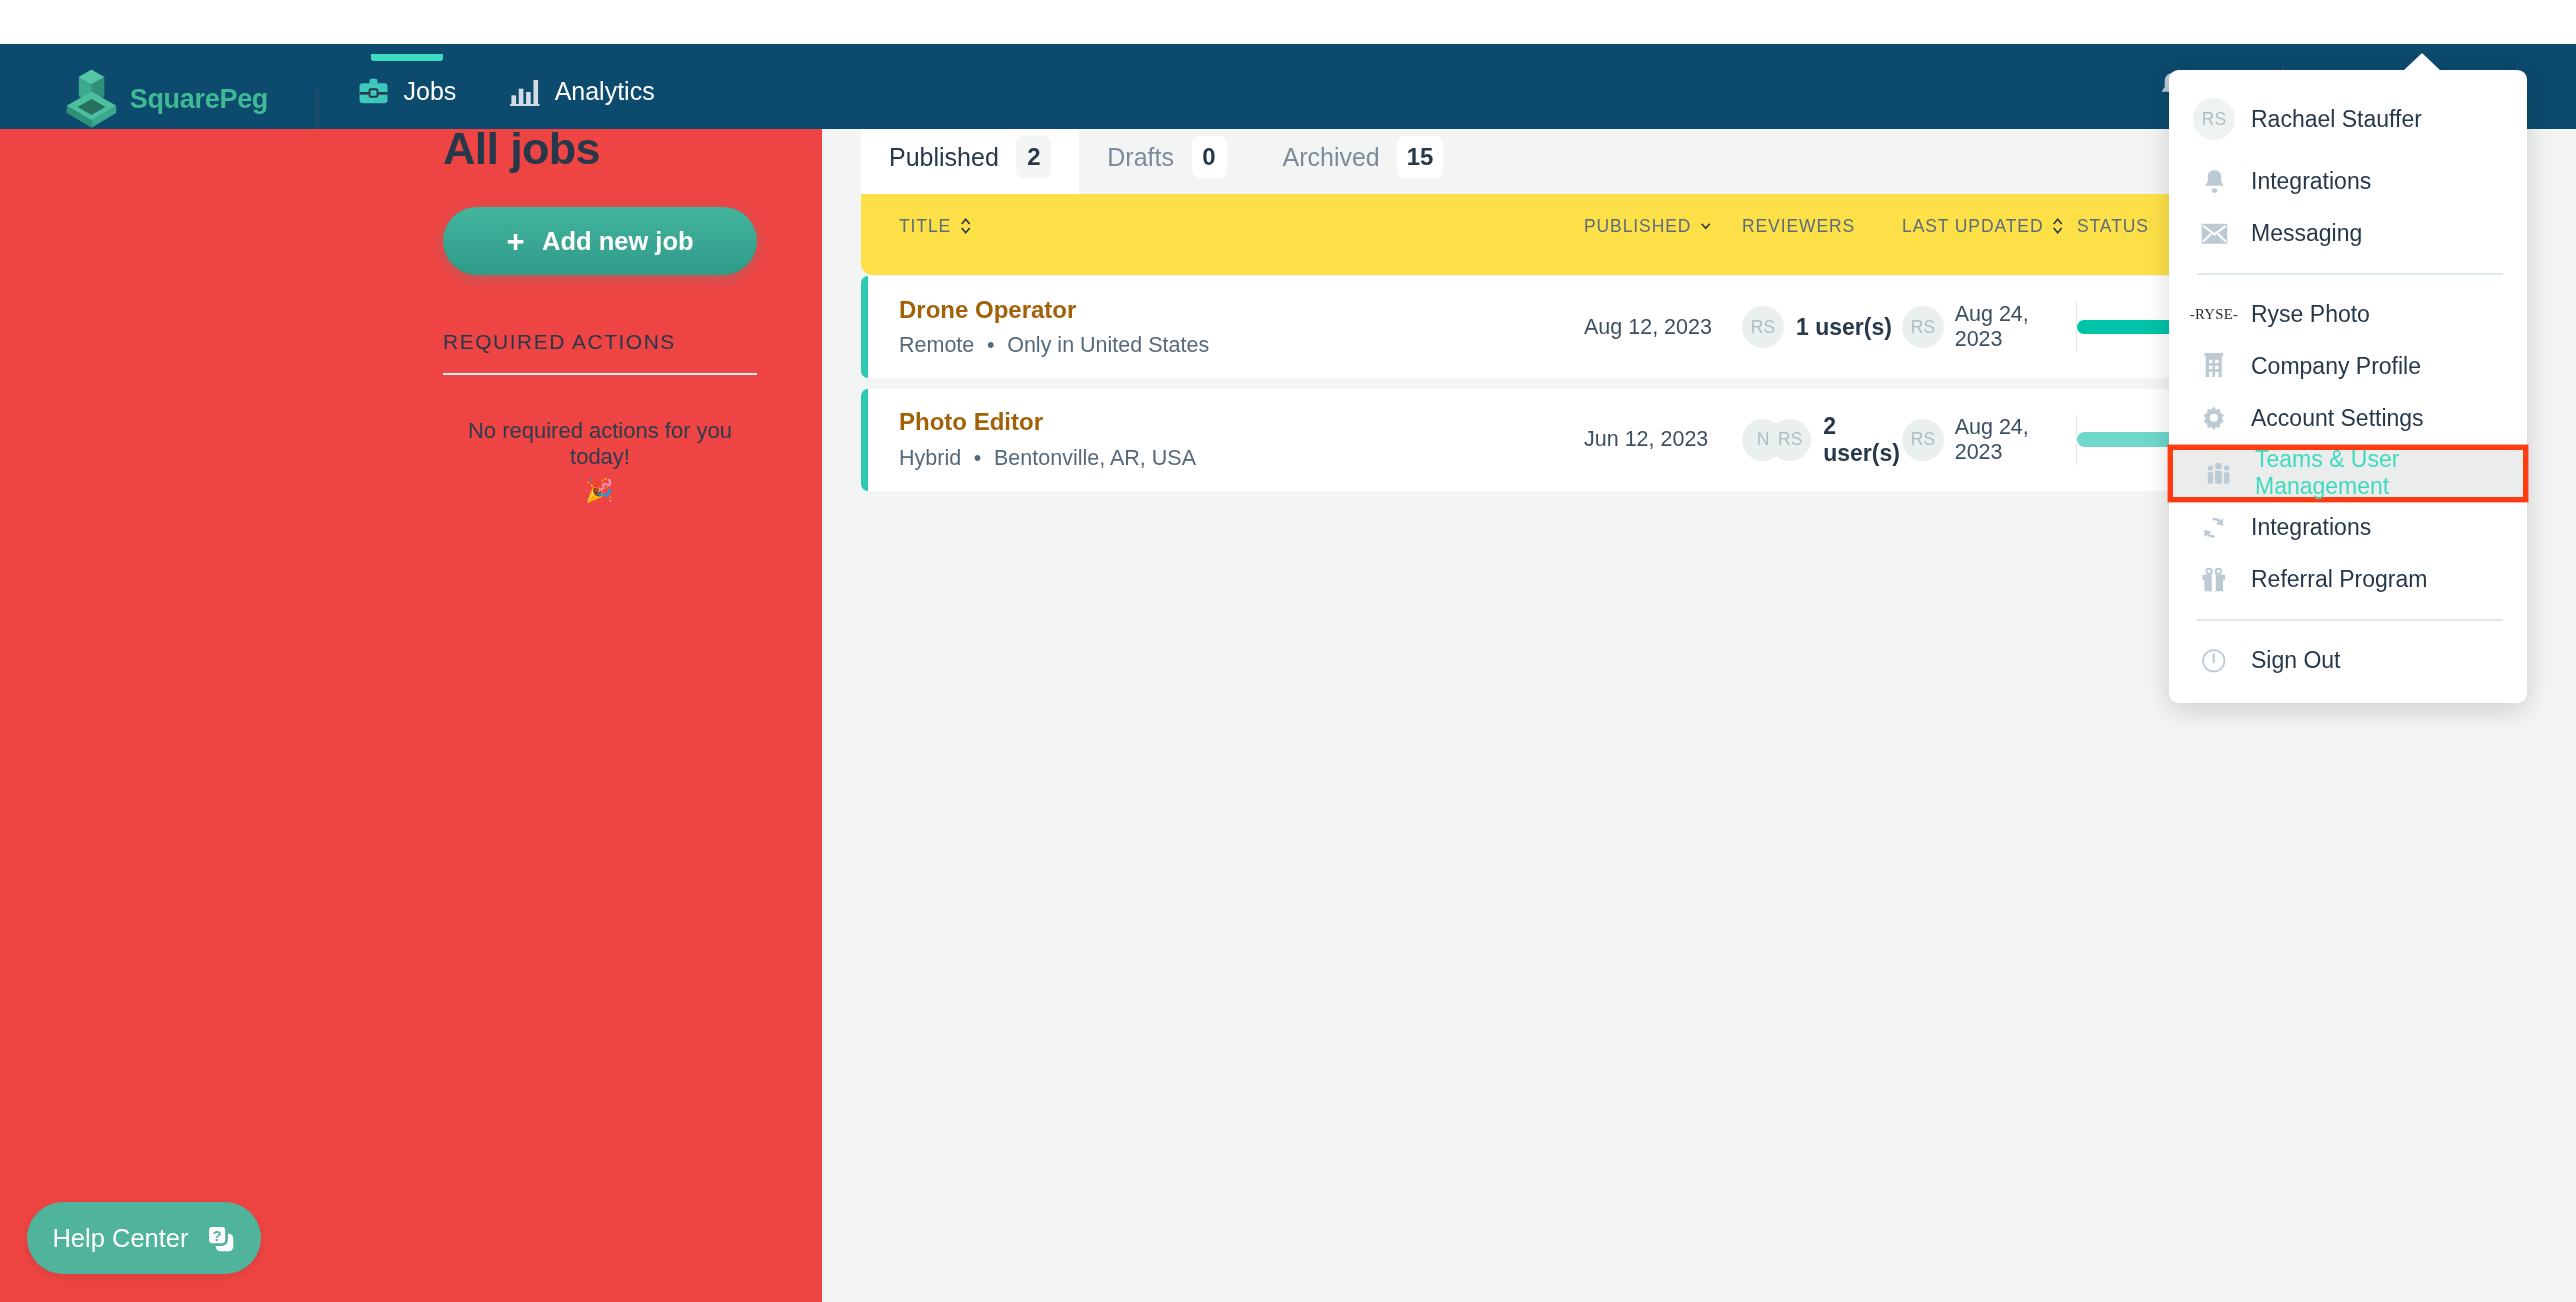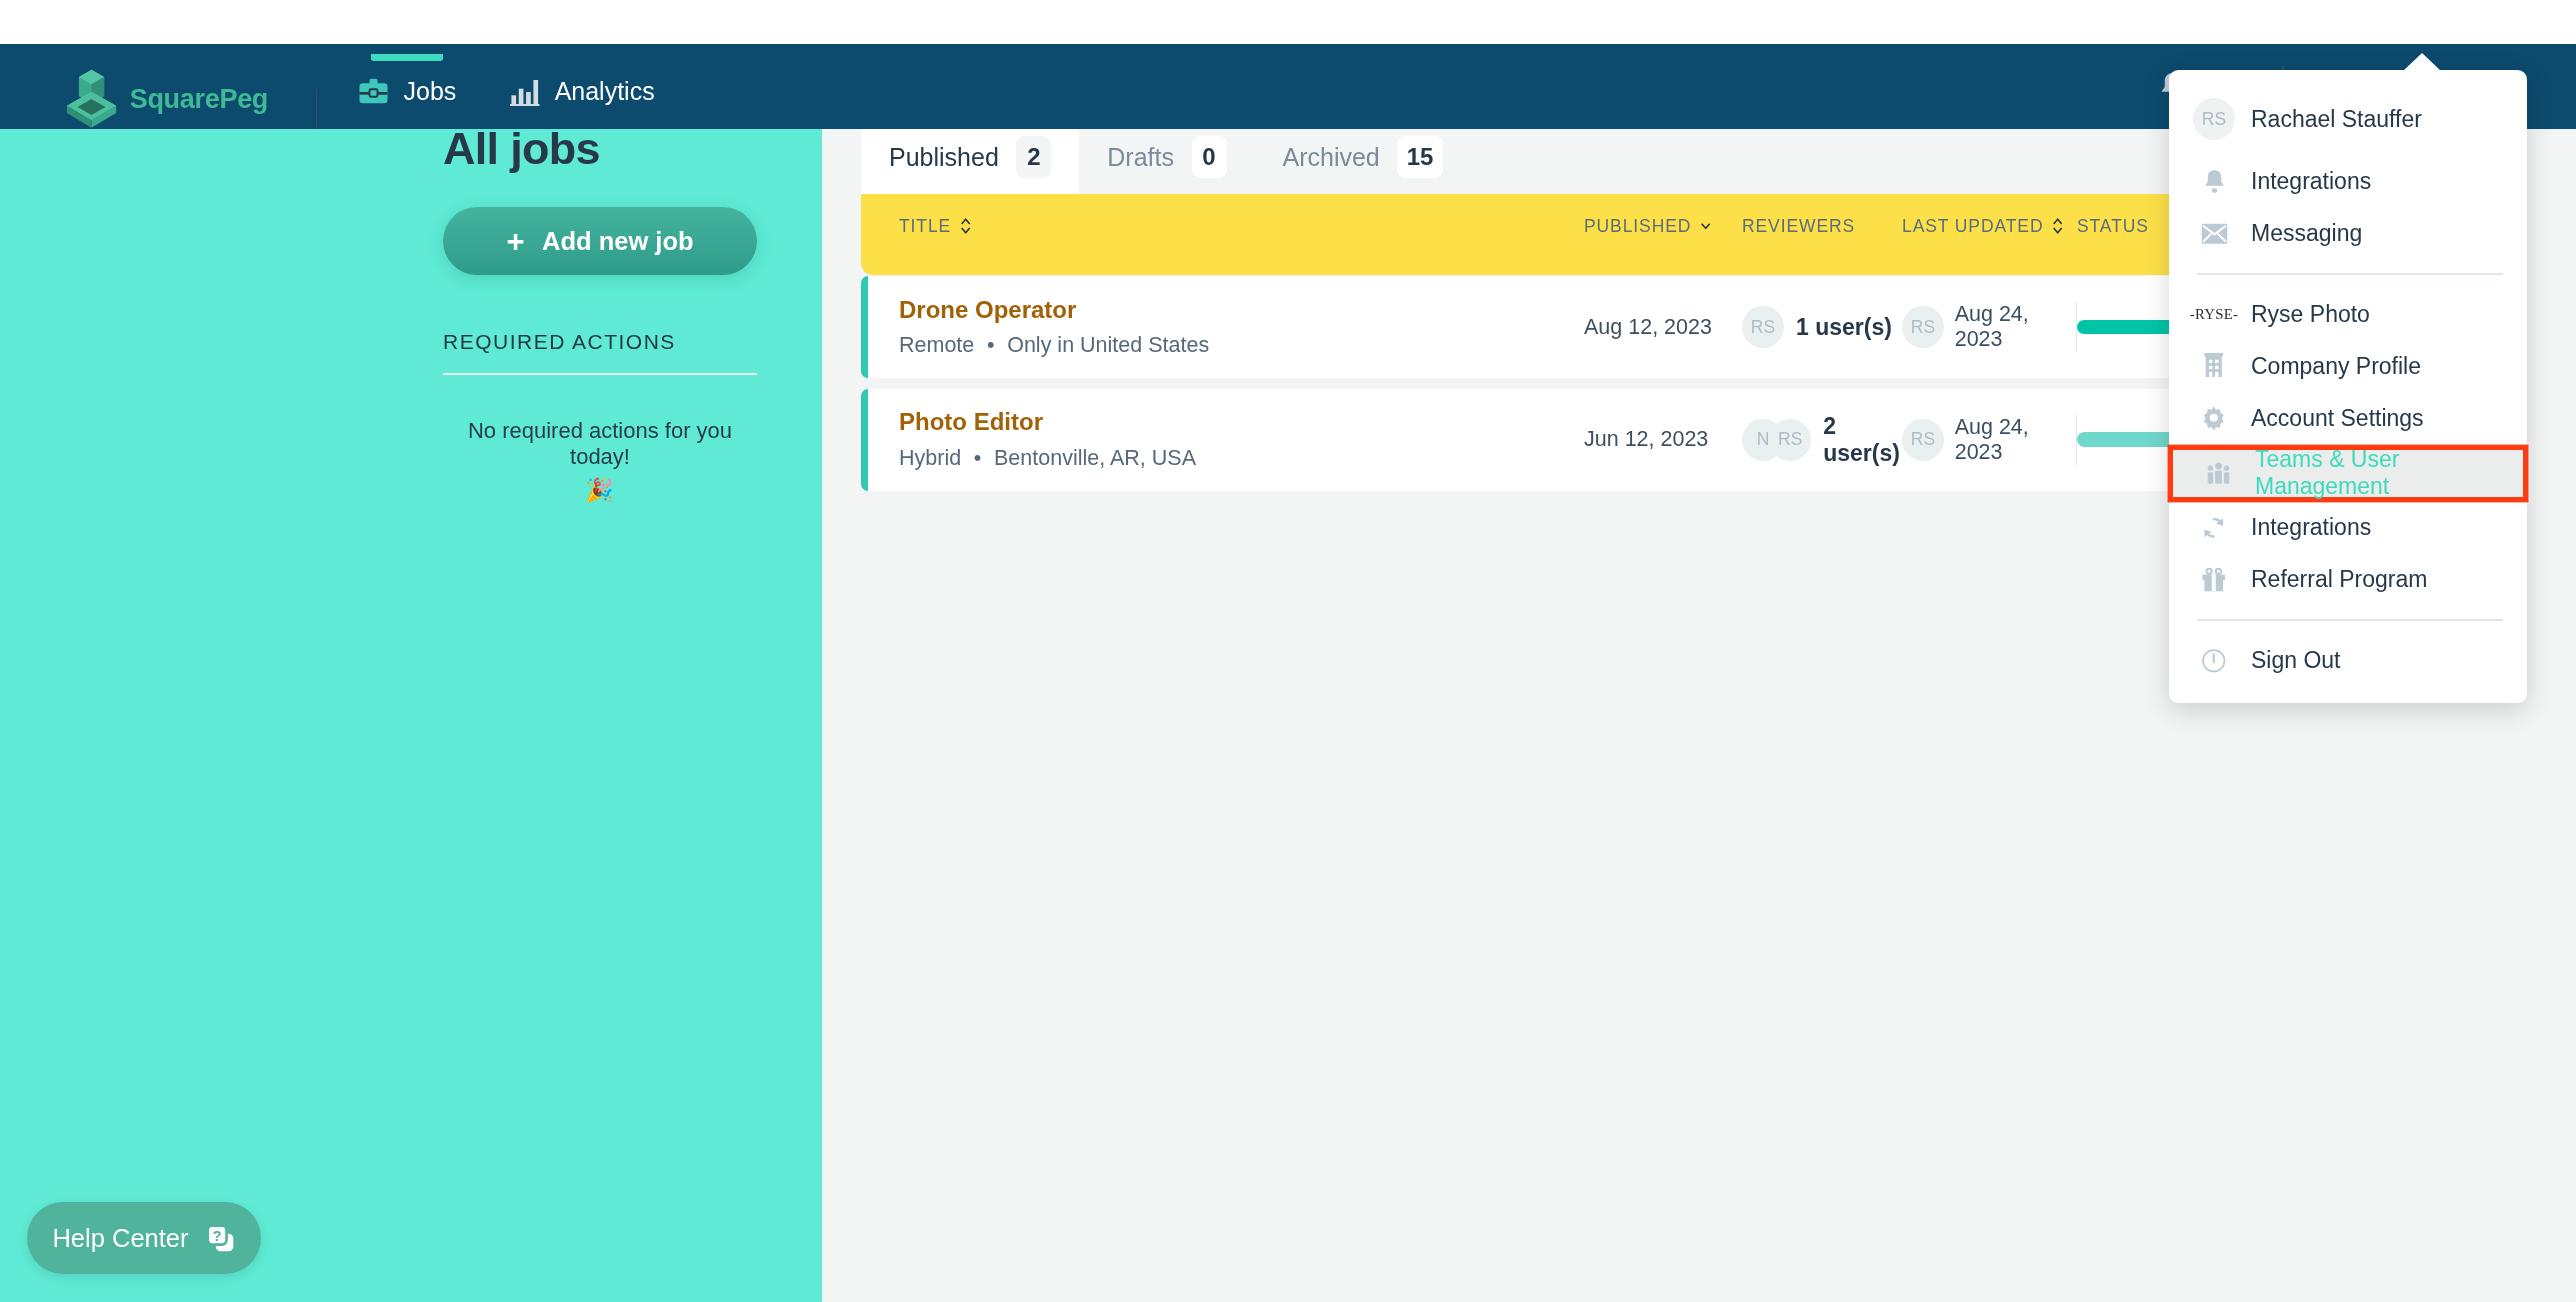--- a/index.html
+++ b/index.html
@@ -64,21 +64,21 @@
   .user-chip {
     display: flex; align-items: center; cursor: pointer;
     color: #c7d3dd; font-size: 24px;
   }
   .caret-up { margin-left: 16px; display: flex; }
 
   
   .left-panel {
     position: absolute; top: 85px; left: 0;
     width: 822px; height: 1217px;
-    background: #5eead4;
+    background: #ef4444;
   }
   .page-title {
     margin-top: 38px; margin-left: 443px;
     font-size: 45px; font-weight: bold; color: #26384a;
     letter-spacing: -0.7px;
     transform: translateX(-443px); padding-left: 443px;
   }
   .panel-inner { padding-left: 443px; }
   .add-job-btn {
     margin-top: 32px;

